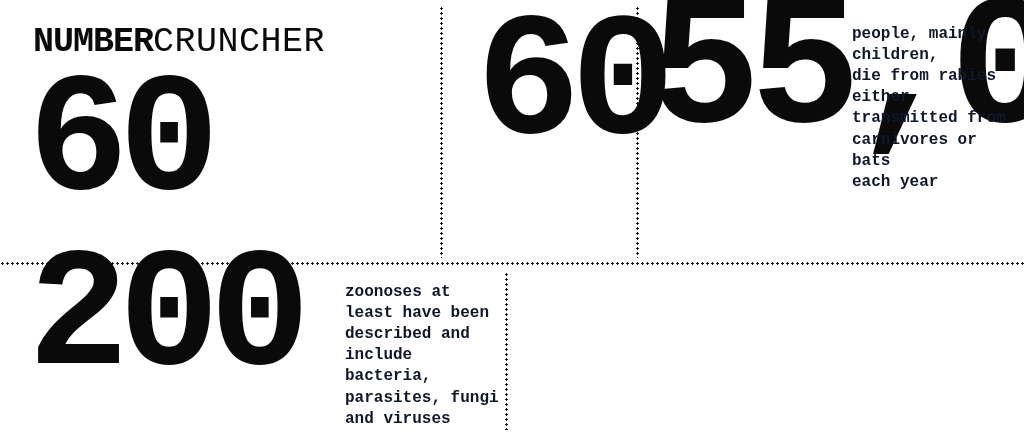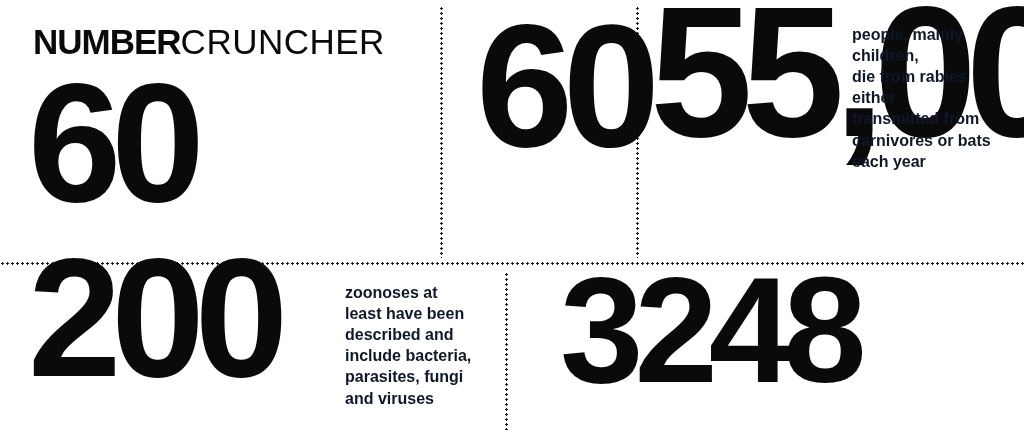--- a/index.html
+++ b/index.html
@@ -5,21 +5,21 @@
   html, body {
     margin: 0;
     padding: 0;
     background: #ffffff;
   }
   #page {
     position: relative;
     width: 1024px;
     height: 434px;
     background: #ffffff;
-    font-family: Liberation Sans, sans-serif;
+    font-family: Liberation Mono, monospace;
     color: #0a0a0a;
     overflow: hidden;
   }
 
   
   .title {
     position: absolute;
     left: 33px;
     top: 22px;
     font-size: 35px;
@@ -114,15 +114,14 @@
 each year</div>
 
   <div class="bignum" id="num-200">200</div>
   <div class="caption" id="cap-200">zoonoses at
 least have been
 described and
 include bacteria,
 parasites, fungi
 and viruses</div>
 
-  <div class="bignum" id="num-3248">3248</div>
 
 </div>
 
 </body></html>

